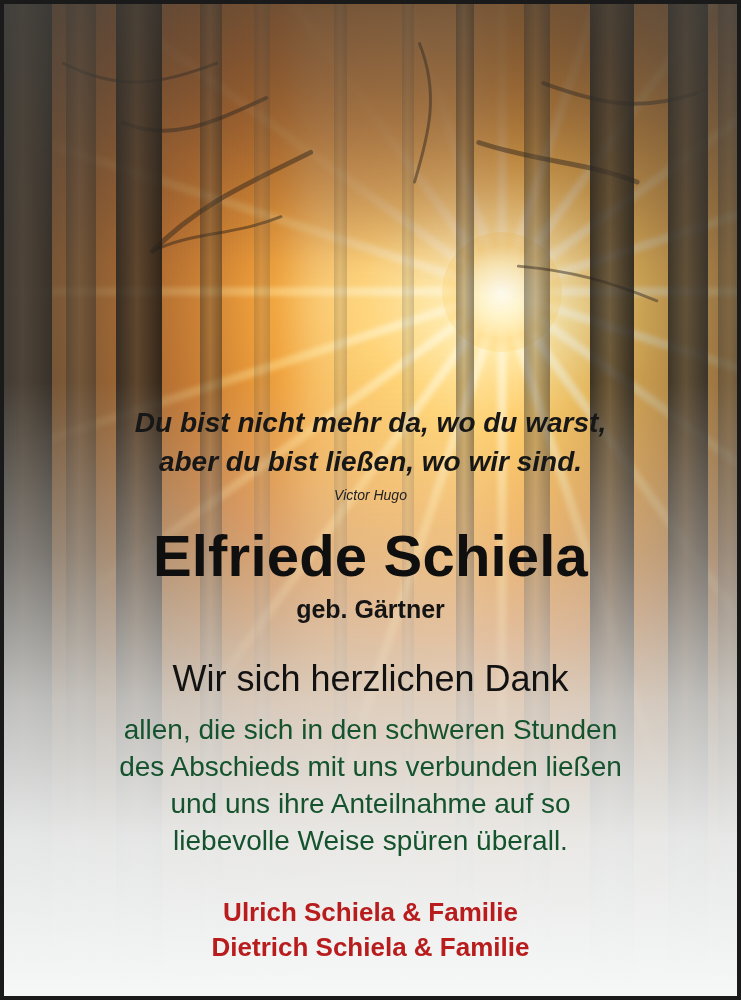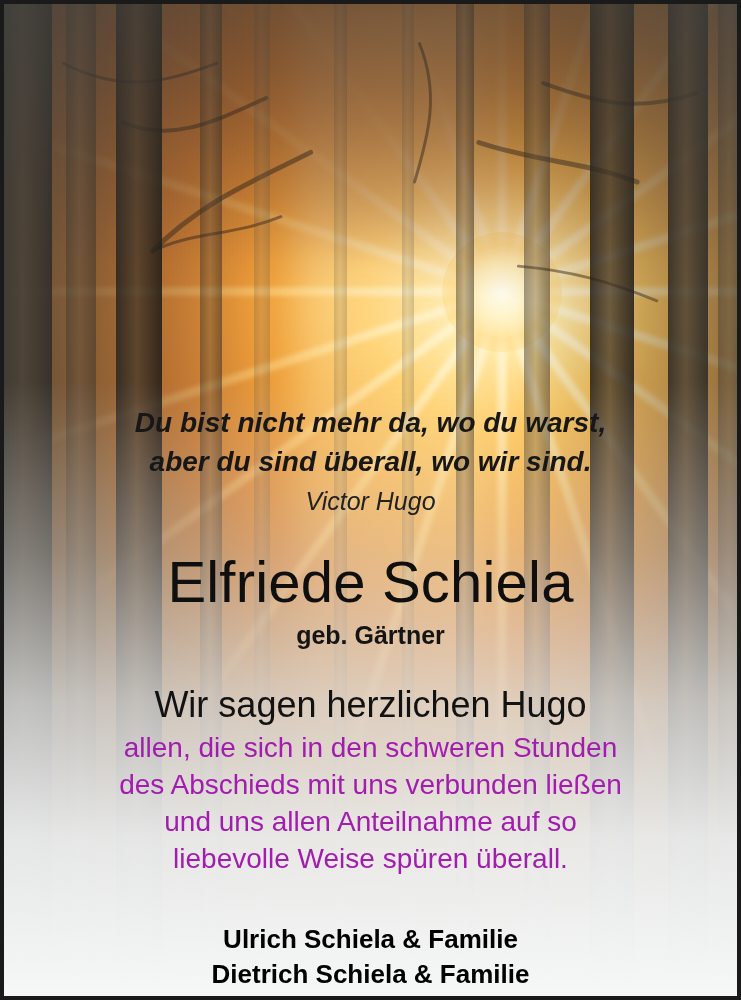--- a/index.html
+++ b/index.html
@@ -139,55 +139,55 @@
   .quote {
     font-style: italic;
     font-weight: bold;
     font-size: 28px;
     line-height: 1.38;
     color: #171717;
     padding: 0 37px;
   }
   .quote-author {
     font-style: italic;
-    font-size: 25px;
+    font-size: 14px;
     margin-top: 6px;
     color: #222;
   }
   .name {
     font-size: 58px;
-    font-weight: normal;
+    font-weight: bold;
     letter-spacing: 0.2px;
-    margin-top: 32px;
+    margin-top: 19px;
     color: #0f0f0f;
   }
   .maiden {
     font-size: 25px;
     font-weight: bold;
     margin-top: 6px;
     color: #141414;
   }
   .thanks-head {
     font-size: 36px;
     margin-top: 34px;
     color: #121212;
   }
   .thanks-body {
     font-size: 28px;
     line-height: 1.32;
-    margin-top: 4px;
+    margin-top: 12px;
     padding: 0 40px;
-    color: #a21caf;
+    color: #14532d;
   }
   .family {
-    margin-top: 44px;
+    margin-top: 35px;
     font-size: 26px;
     font-weight: bold;
     line-height: 1.34;
-    color: #000000;
+    color: #b91c1c;
   }
 </style>
 </head>
 <body>
 
 <div class="obituary">
 
   <div class="bg">
     <div class="bg-sky"></div>
     <div class="glow-column"></div>
@@ -248,32 +248,32 @@
 
     <div class="bg-topfade"></div>
     <div class="bg-leftfade"></div>
     <div class="bg-rightfade"></div>
     <div class="bg-mist"></div>
   </div>
 
   <div class="content">
     <div class="quote">
       <div>Du bist nicht mehr da, wo du warst,</div>
-      <div>aber du sind überall, wo wir sind.</div>
+      <div>aber du bist ließen, wo wir sind.</div>
     </div>
     <div class="quote-author">Victor Hugo</div>
 
     <div class="name">Elfriede Schiela</div>
     <div class="maiden">geb. Gärtner</div>
 
-    <div class="thanks-head">Wir sagen herzlichen Hugo</div>
+    <div class="thanks-head">Wir sich herzlichen Dank</div>
     <div class="thanks-body">
       <div>allen, die sich in den schweren Stunden</div>
       <div>des Abschieds mit uns verbunden ließen</div>
-      <div>und uns allen Anteilnahme auf so</div>
+      <div>und uns ihre Anteilnahme auf so</div>
       <div>liebevolle Weise spüren überall.</div>
     </div>
 
     <div class="family">
       <div>Ulrich Schiela &amp; Familie</div>
       <div>Dietrich Schiela &amp; Familie</div>
     </div>
 
   </div>
 

